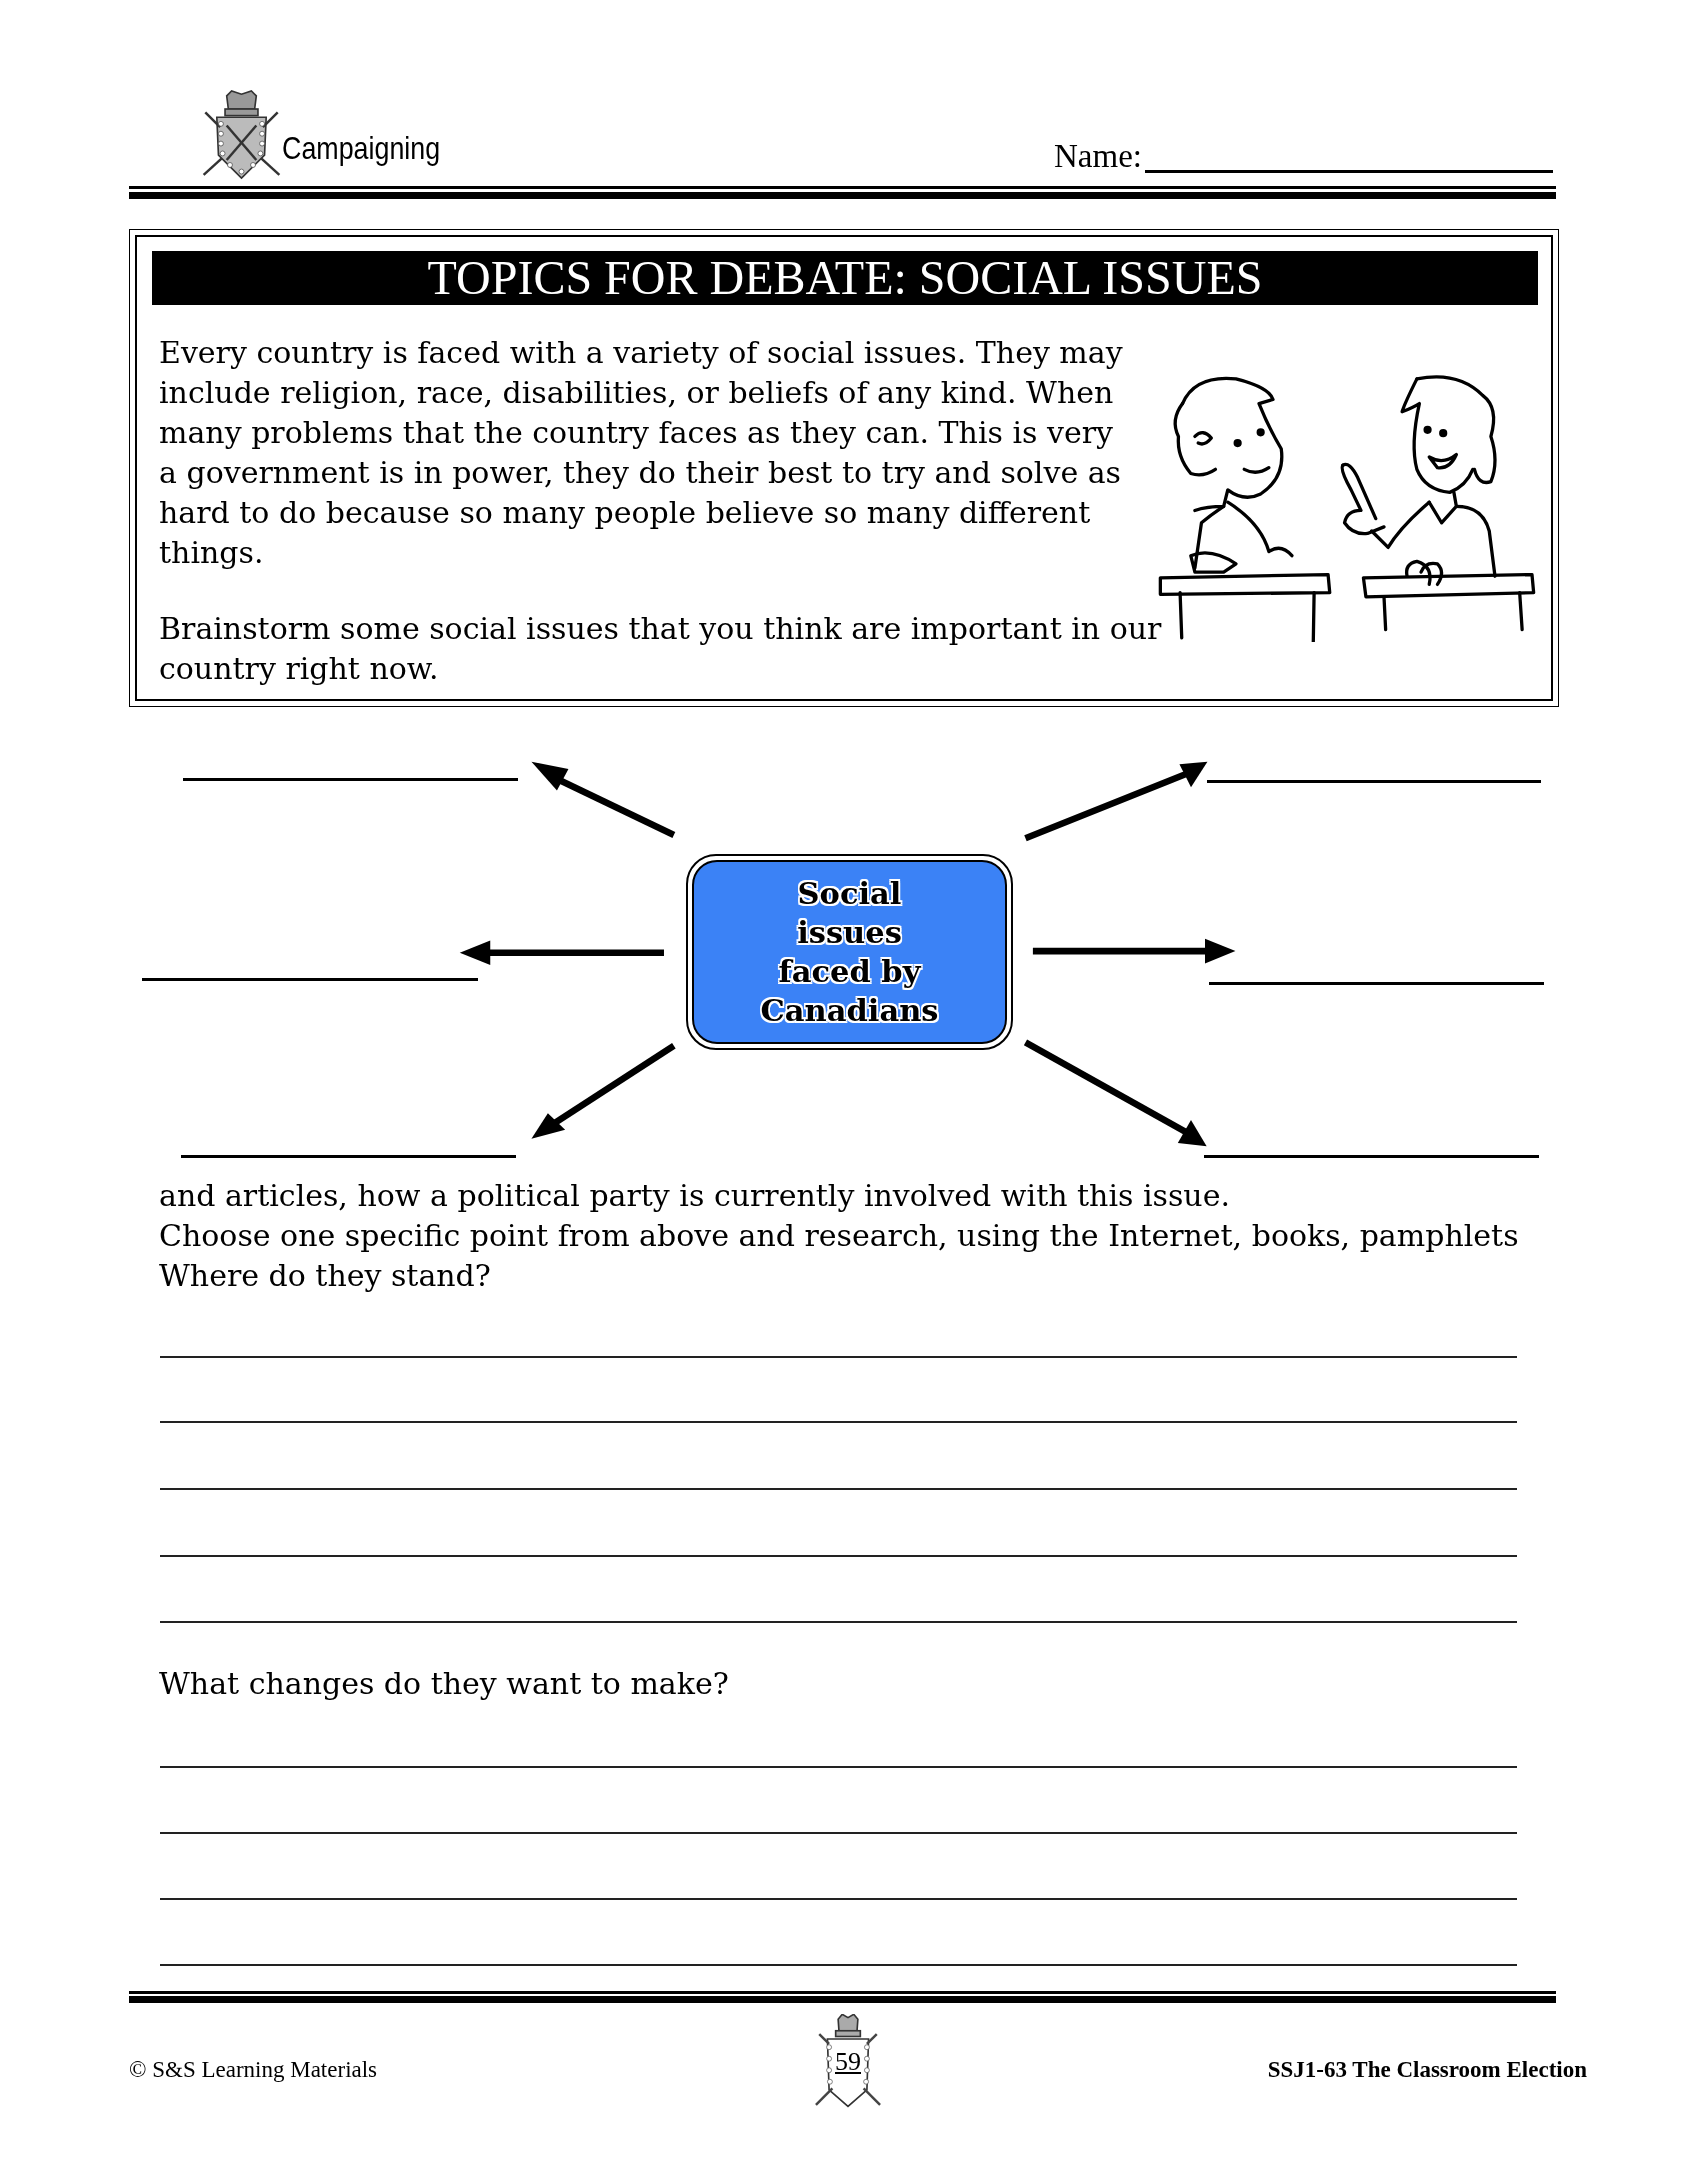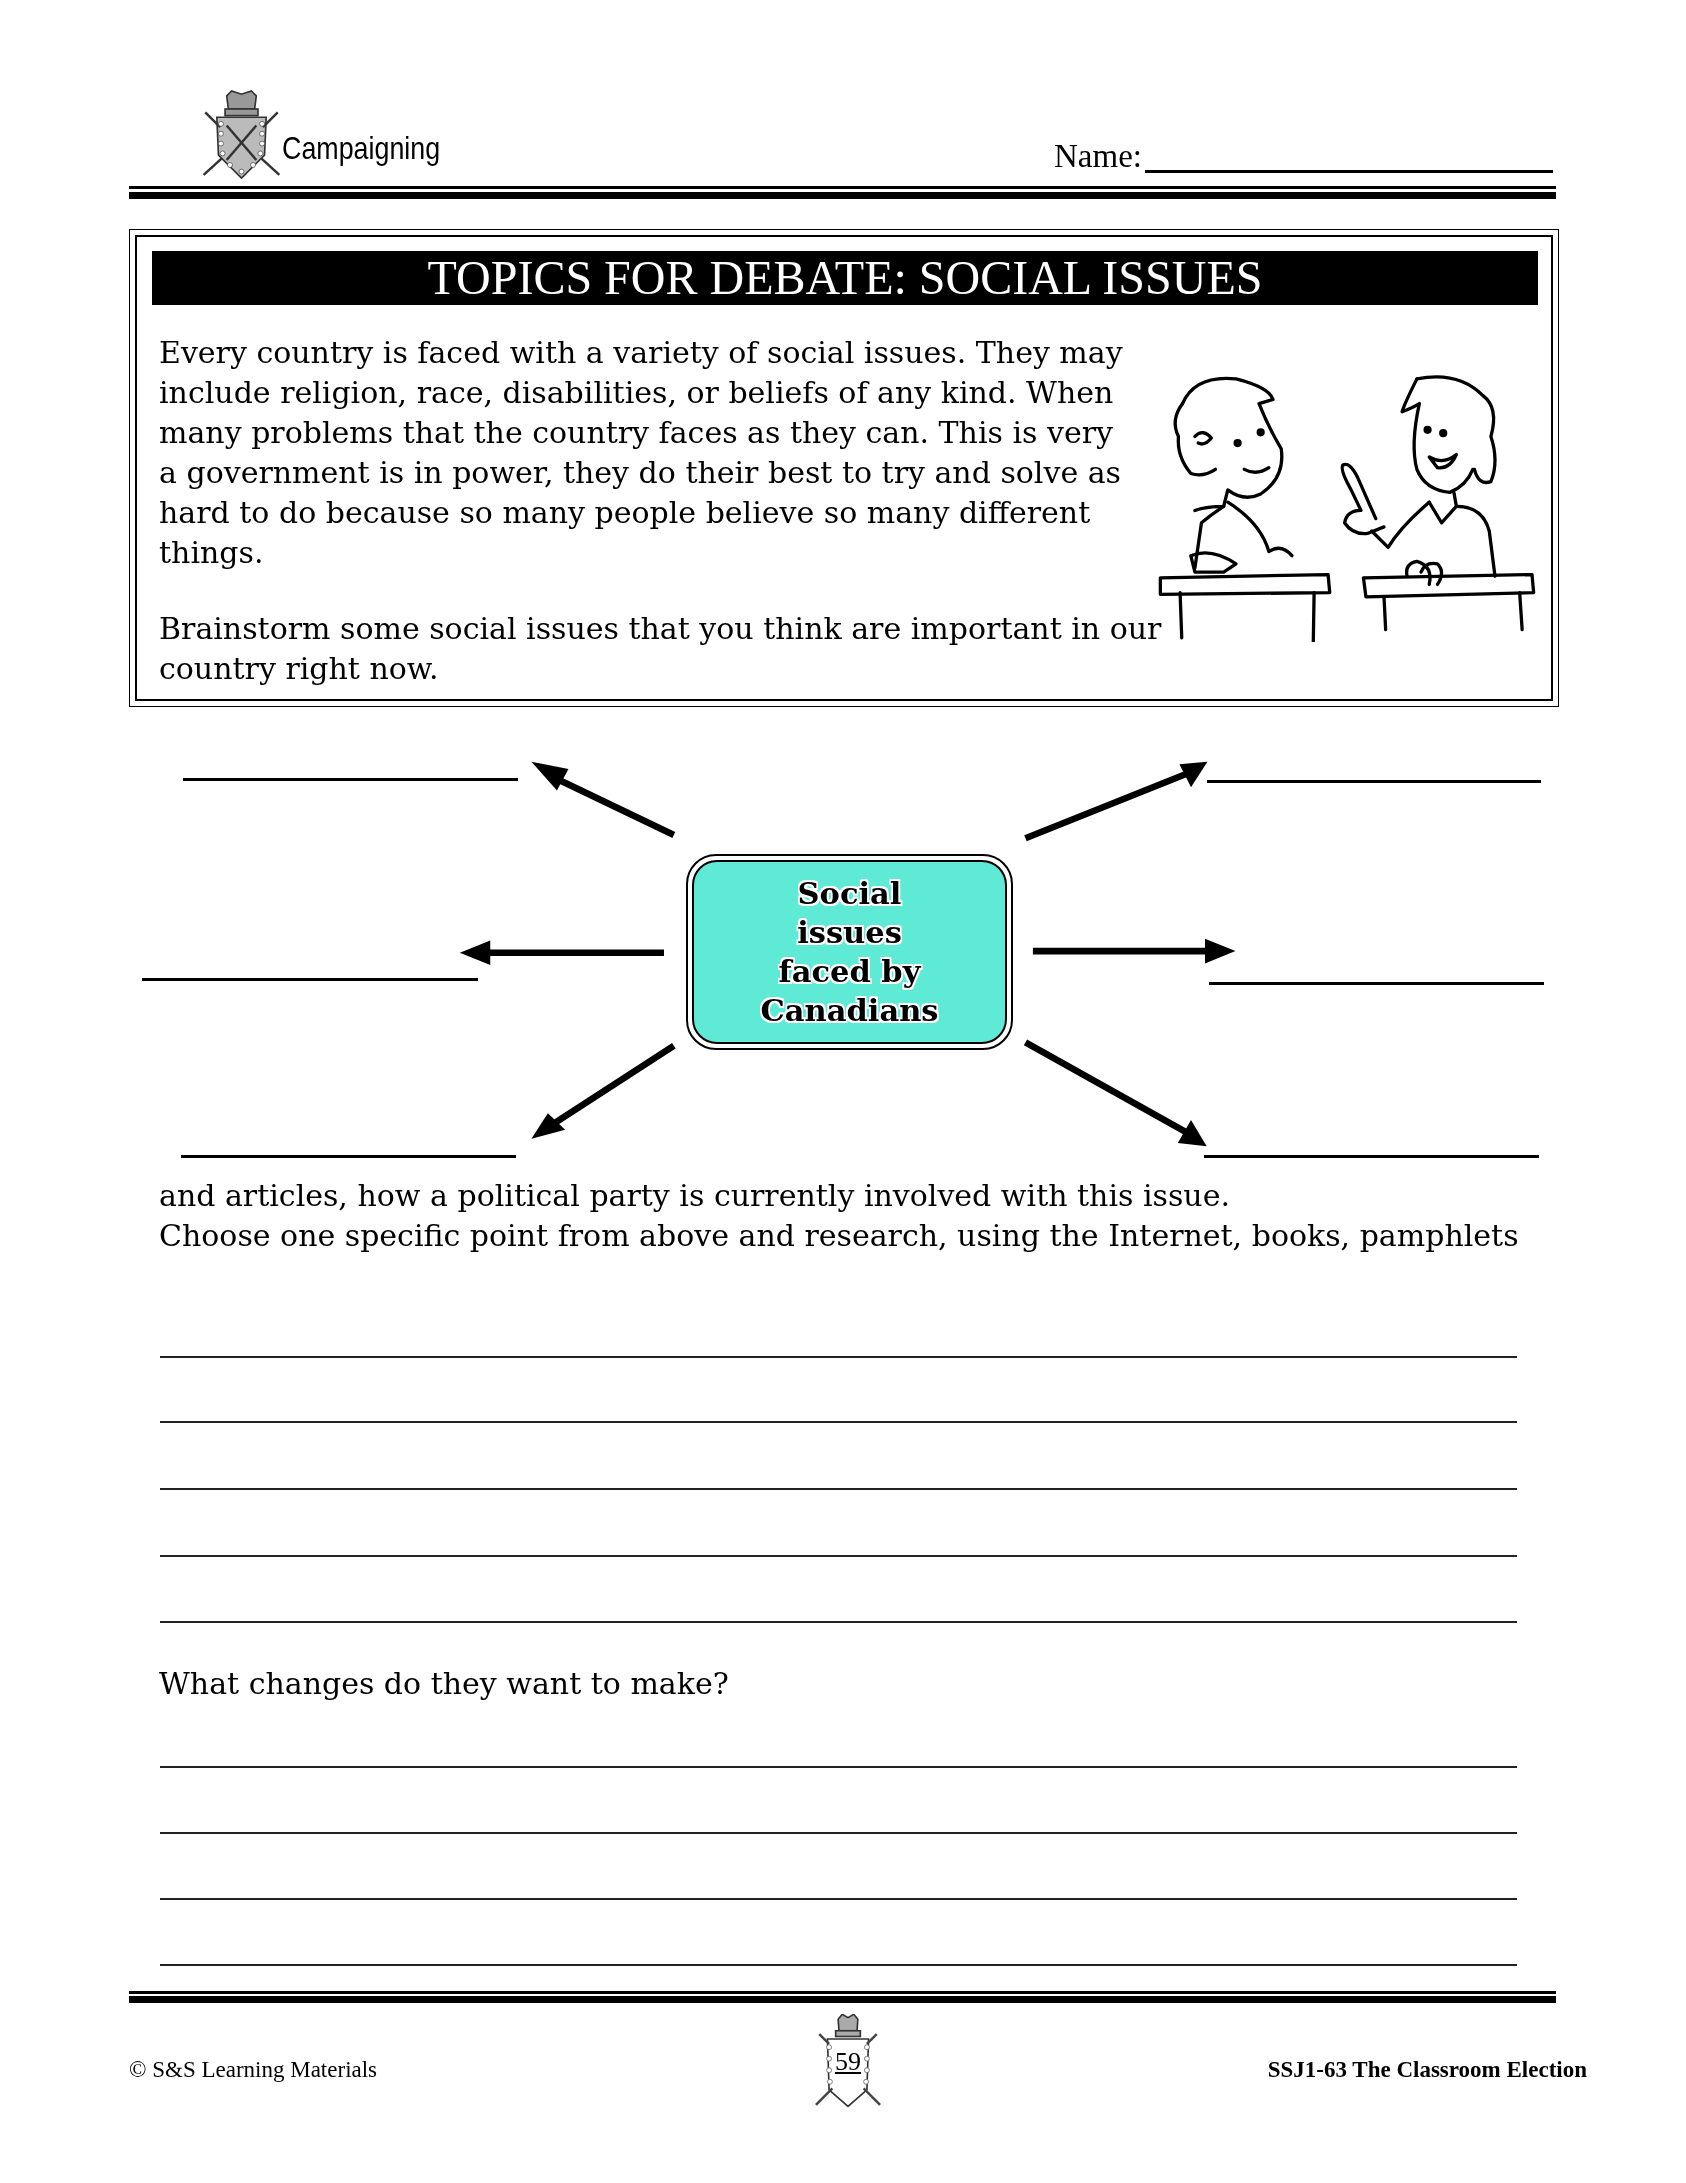--- a/index.html
+++ b/index.html
@@ -22,21 +22,21 @@
   #intro-inner { position: absolute; left: 5px; top: 5px; right: 5px; bottom: 5px; border: 2.5px solid #000; }
   #title-bar { left: 152px; top: 251px; width: 1386px; height: 54px; background: #000; color: #fff;
     text-align: center; font-size: 48px; line-height: 54px; letter-spacing: 0px; }
   .body-text { font-size: 30px; line-height: 40px; }
   #intro-text { left: 159px; top: 333px; width: 1005px; }
   #brainstorm-text { left: 159px; top: 609px; width: 1038px; }
   #illustration { left: 1145px; top: 346px; width: 404px; height: 296px; }
   #center-box { left: 686px; top: 854px; width: 327px; height: 196px; box-sizing: border-box;
     border: 2.5px solid #000; border-radius: 30px; padding: 4.1px; background: #fff; }
   #center-inner { width: 100%; height: 100%; box-sizing: border-box; border: 2.5px solid #000; border-radius: 25px;
-    background: #5eead4; display: flex; align-items: center; justify-content: center; text-align: center; }
+    background: #3b82f6; display: flex; align-items: center; justify-content: center; text-align: center; }
   #center-label { font-size: 30.5px; line-height: 39px; font-weight: bold; width: 214px;
     text-shadow: -1.6px -1.6px 0 #fff, 1.6px -1.6px 0 #fff, -1.6px 1.6px 0 #fff, 1.6px 1.6px 0 #fff, 0 1.6px 0 #fff, 0 -1.6px 0 #fff, 1.6px 0 0 #fff, -1.6px 0 0 #fff; }
   .answer-blank { height: 3.3px; background: #000; }
 
   
   #q1-text { left: 159px; top: 1176px; width: 1400px; }
   #q2-text { left: 159px; top: 1664px; width: 1400px; }
   .write-line { left: 160px; width: 1357px; height: 1.6px; background: #222; }
 
   
@@ -182,20 +182,21 @@
       <div>Social issues</div>
       <div>faced by</div>
       <div>Canadians</div>
     </div>
   </div>
 </div>
 
 <div class="abs serif body-text" id="q1-text">
   <div>and articles, how a political party is currently involved with this issue.</div>
   <div>Choose one specific point from above and research, using the Internet, books, pamphlets</div>
+  <div>Where do they stand?</div>
 </div>
 
 <div class="abs write-line" style="top:1356px;"></div>
 <div class="abs write-line" style="top:1421px;"></div>
 <div class="abs write-line" style="top:1488px;"></div>
 <div class="abs write-line" style="top:1555px;"></div>
 <div class="abs write-line" style="top:1621px;"></div>
 
 <div class="abs serif body-text" id="q2-text">
   <div>What changes do they want to make?</div>

